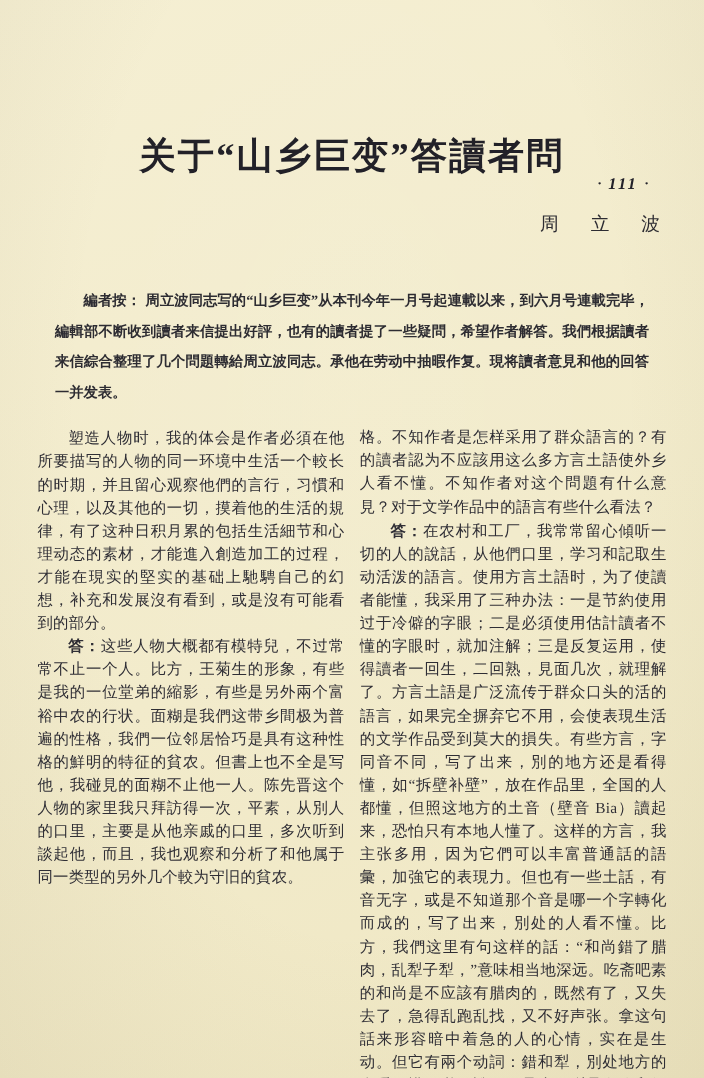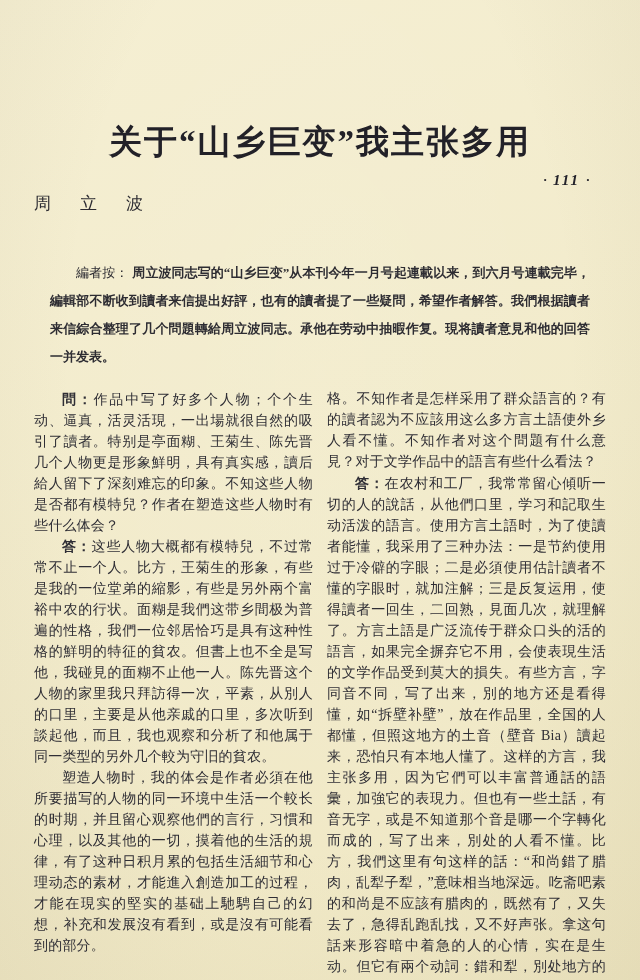--- a/index.html
+++ b/index.html
@@ -27,21 +27,21 @@
   .sheet {
     position: relative;
     width: 100%;
     height: 100%;
     box-sizing: border-box;
     padding: 0 34px;
   }
   
   .page-number {
     position: absolute;
-    top: 52px;
+    top: 40px;
     right: 50px;
     font-size: 15px;
     font-weight: bold;
     font-style: italic;
     letter-spacing: 2px;
     color: #23222a;
     white-space: nowrap;
   }
   .page-number .dot {
     font-style: normal;
@@ -54,37 +54,37 @@
   .title {
     margin: 120px 0 0 0;
     text-align: center;
     font-size: 33px;
     font-weight: bold;
     letter-spacing: 2px;
     color: #222128;
   }
   .author {
     margin-top: 27px;
-    text-align: left;
+    text-align: right;
     font-size: 17px;
     letter-spacing: 6px;
     color: #2d2c32;
   }
   
   .editor-note {
     margin: 44px 16px 0 16px;
     font-size: 13px;
     line-height: 28px;
     font-weight: 600;
     text-align: justify;
     text-indent: 2em;
     color: #2d2c32;
   }
   .editor-note .note-label {
-    font-weight: normal;
+    font-weight: bold;
     margin-right: 4px;
   }
   
   .columns {
     display: flex;
     gap: 14px;
     margin-top: 18px;
   }
   .column {
     flex: 1 1 0;
@@ -108,39 +108,36 @@
 <div class="vignette"></div>
 
 <div class="sheet">
 
   <div class="page-number">
     <span class="dot">·</span>
     <span>111</span>
     <span class="dot">·</span>
   </div>
 
-  <h1 class="title">关于“山乡巨变”我主张多用</h1>
+  <h1 class="title">关于“山乡巨变”答讀者問</h1>
 
   <div class="author">周　立　波</div>
 
   <div class="editor-note">
     <span class="note-label">編者按：</span><span>周立波同志写的“山乡巨变”从本刊今年一月号起連載以来，到六月号連載完毕，編輯部不断收到讀者来信提出好評，也有的讀者提了一些疑問，希望作者解答。我們根据讀者来信綜合整理了几个問題轉給周立波同志。承他在劳动中抽暇作复。現将讀者意見和他的回答一并发表。</span>
   </div>
 
   <div class="columns">
 
     <div class="column">
       <p>
-        <span class="lead">問：</span><span>作品中写了好多个人物；个个生动、逼真，活灵活現，一出場就很自然的吸引了讀者。特别是亭面糊、王菊生、陈先晋几个人物更是形象鮮明，具有真实感，讀后給人留下了深刻难忘的印象。不知这些人物是否都有模特兒？作者在塑造这些人物时有些什么体会？</span>
+        <span>塑造人物时，我的体会是作者必須在他所要描写的人物的同一环境中生活一个較长的时期，并且留心观察他們的言行，习慣和心理，以及其他的一切，摸着他的生活的規律，有了这种日积月累的包括生活細节和心理动态的素材，才能進入創造加工的过程，才能在現实的堅实的基础上馳騁自己的幻想，补充和发展沒有看到，或是沒有可能看到的部分。</span>
       </p>
       <p>
         <span class="lead">答：</span><span>这些人物大概都有模特兒，不过常常不止一个人。比方，王菊生的形象，有些是我的一位堂弟的縮影，有些是另外兩个富裕中农的行状。面糊是我們这带乡間极为普遍的性格，我們一位邻居恰巧是具有这种性格的鮮明的特征的貧农。但書上也不全是写他，我碰見的面糊不止他一人。陈先晋这个人物的家里我只拜訪得一次，平素，从別人的口里，主要是从他亲戚的口里，多次听到談起他，而且，我也观察和分析了和他属于同一类型的另外几个較为守旧的貧农。</span>
-      </p>
-      <p>
-        <span>塑造人物时，我的体会是作者必須在他所要描写的人物的同一环境中生活一个較长的时期，并且留心观察他們的言行，习慣和心理，以及其他的一切，摸着他的生活的規律，有了这种日积月累的包括生活細节和心理动态的素材，才能進入創造加工的过程，才能在現实的堅实的基础上馳騁自己的幻想，补充和发展沒有看到，或是沒有可能看到的部分。</span>
       </p>
 
     </div>
 
     <div class="column">
       <p class="noindent">
         <span>格。不知作者是怎样采用了群众語言的？有的讀者認为不应該用这么多方言土語使外乡人看不懂。不知作者对这个問題有什么意見？对于文学作品中的語言有些什么看法？</span>
       </p>
       <p>
         <span class="lead">答：</span><span>在农村和工厂，我常常留心傾听一切的人的說話，从他們口里，学习和記取生动活泼的語言。使用方言土語时，为了使讀者能懂，我采用了三种办法：一是节約使用过于冷僻的字眼；二是必須使用估計讀者不懂的字眼时，就加注解；三是反复运用，使得讀者一回生，二回熟，見面几次，就理解了。方言土語是广泛流传于群众口头的活的語言，如果完全摒弃它不用，会使表現生活的文学作品受到莫大的損失。有些方言，字同音不同，写了出来，別的地方还是看得懂，如“拆壁补壁”，放在作品里，全国的人都懂，但照这地方的土音（壁音 Bia）讀起来，恐怕只有本地人懂了。这样的方言，我主张多用，因为它們可以丰富普通話的語彙，加強它的表現力。但也有一些土話，有音无字，或是不知道那个音是哪一个字轉化而成的，写了出来，別处的人看不懂。比方，我們这里有句这样的話：“和尚錯了腊肉，乱犁子犁，”意味相当地深远。吃斋吧素的和尚是不应該有腊肉的，既然有了，又失去了，急得乱跑乱找，又不好声张。拿这句話来形容暗中着急的人的心情，实在是生动。但它有兩个动詞：錯和犁，別处地方的人看不懂，必須說明錯是失；犁是奔跑和衝撞的意思。等到解释了半天，这句话的生动性和幽默味，已經損失了。碰</span>

